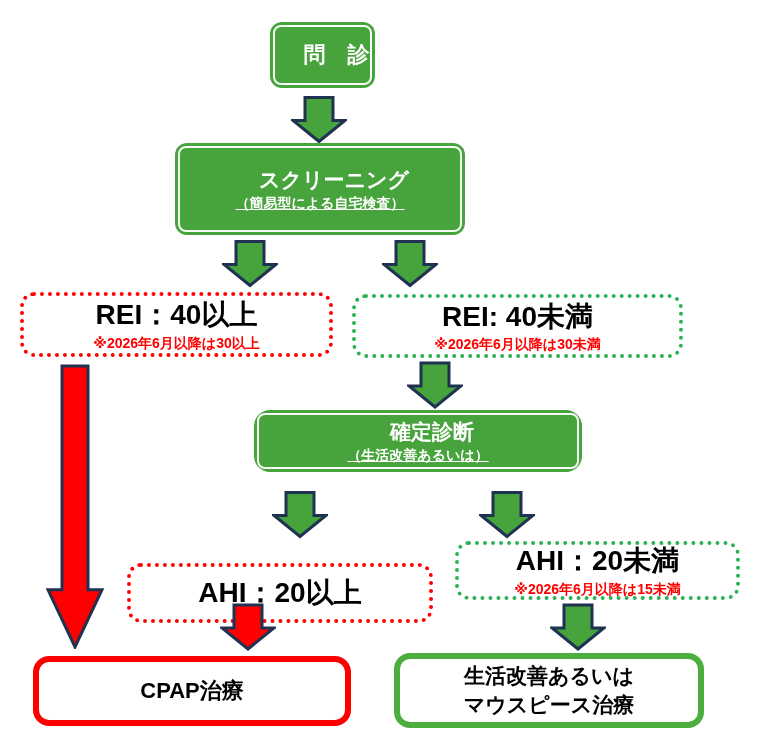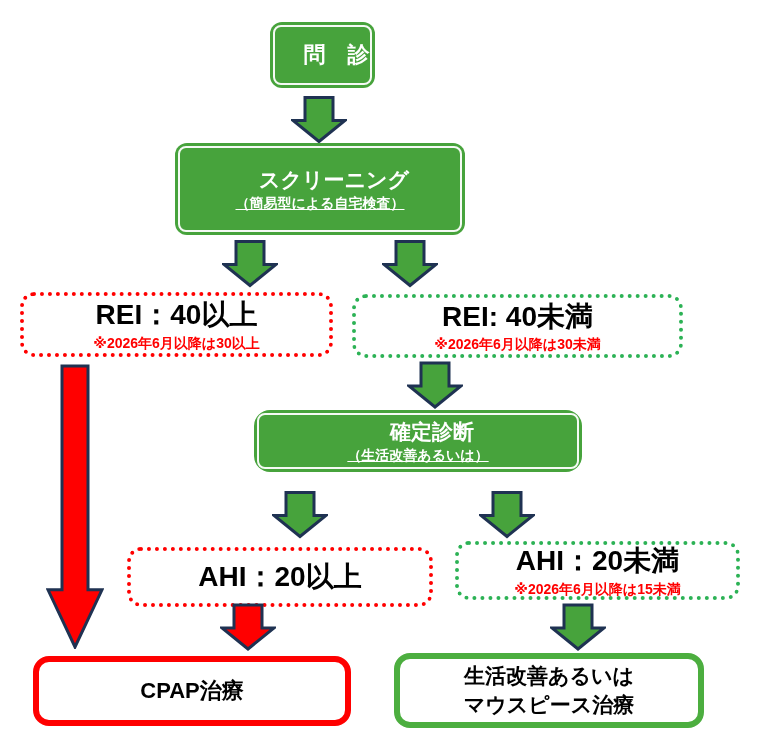--- a/index.html
+++ b/index.html
@@ -118,21 +118,21 @@
     <svg viewBox="0 0 56 48">
       <polygon class="fill-green" points="14,2 42,2 42,25 54,25 28,46 2,25 14,25"></polygon>
     </svg>
   </div>
   <div class="arrow" style="left:479px;top:490px;width:56px;height:49px;">
     <svg viewBox="0 0 56 48">
       <polygon class="fill-green" points="14,2 42,2 42,25 54,25 28,46 2,25 14,25"></polygon>
     </svg>
   </div>
 
-  <div class="dotbox red-dots" style="left:127px;top:547px;width:306px;height:60px;">
+  <div class="dotbox red-dots" style="left:127px;top:563px;width:306px;height:60px;">
     <span class="l1">AHI：20以上</span>
   </div>
 
   <div class="dotbox green-dots" style="left:455px;top:541px;width:285px;height:59px;">
     <span class="l1">AHI：20未満</span>
     <span class="l2">※2026年6月以降は15未満</span>
   </div>
 
   <div class="arrow" style="left:220px;top:603px;width:56px;height:48px;">
     <svg viewBox="0 0 56 48">

